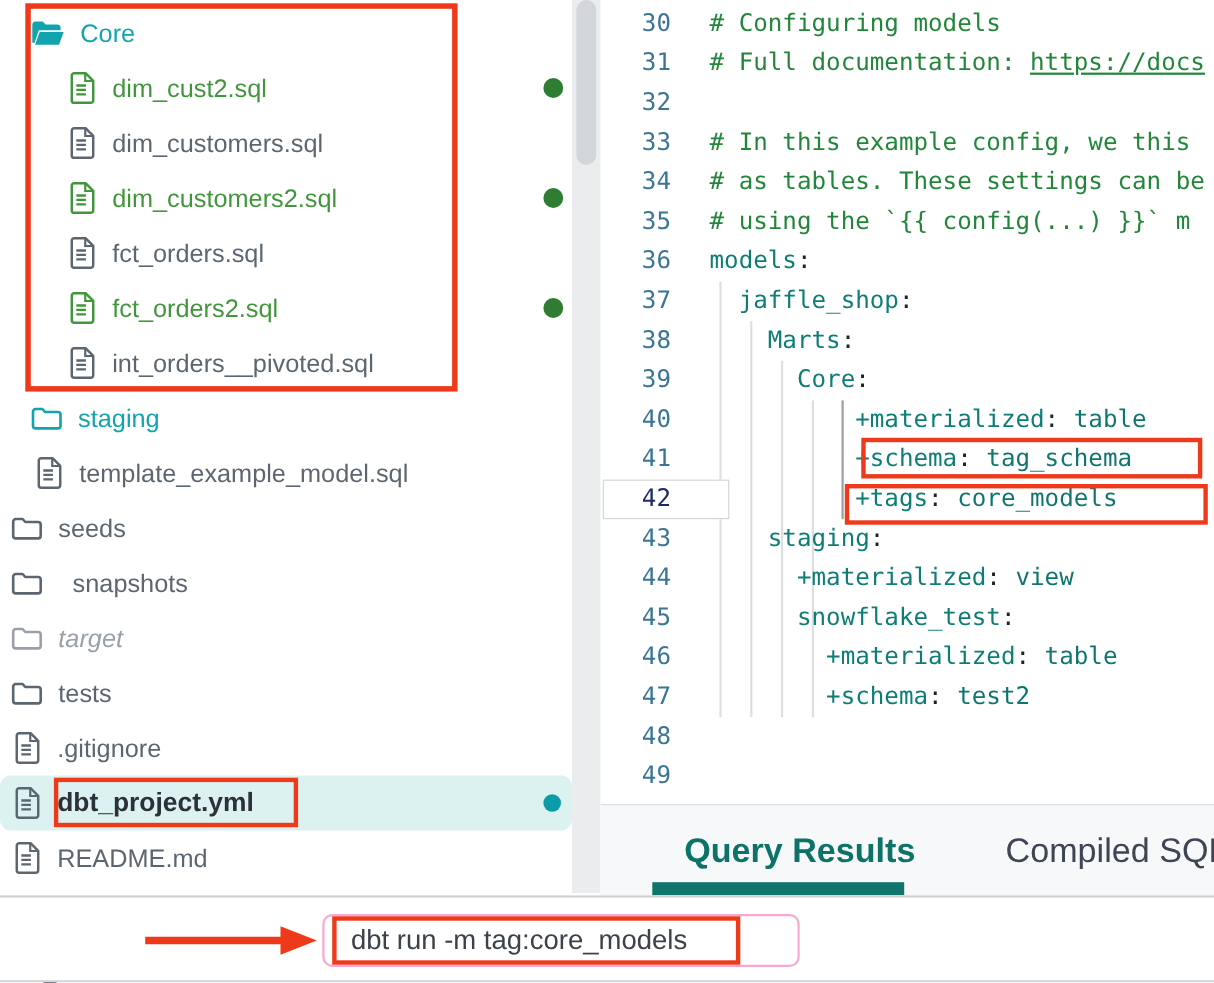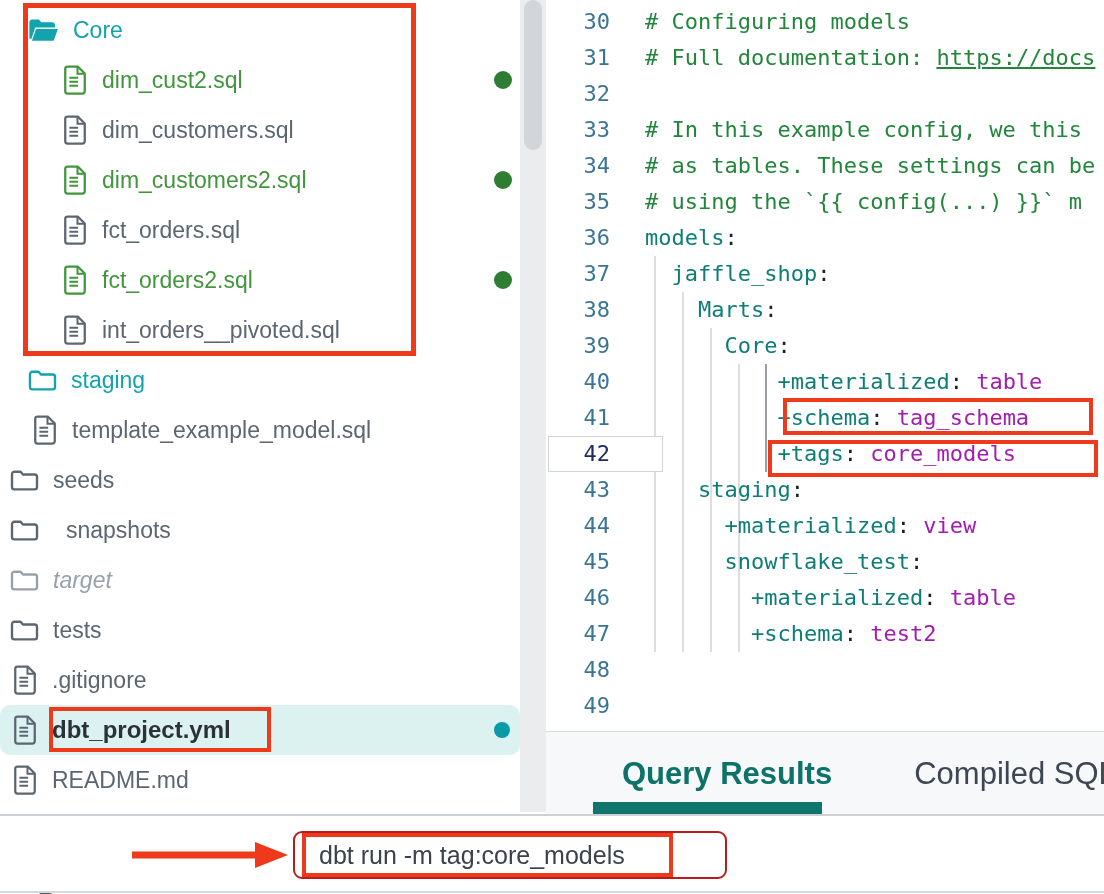--- a/index.html
+++ b/index.html
@@ -35,40 +35,40 @@
       font-family:"DejaVu Sans Mono","Liberation Mono",monospace;font-size:22px;line-height:36px;}
   .ln{width:64px;text-align:right;color:#3b7595;flex:none;position:relative;z-index:2;}
   .code{padding-left:35px;white-space:pre;position:relative;z-index:2;}
   .cl.active .ln{color:#1e2a68;}
   .chip{position:absolute;left:2px;top:0;width:113px;height:34px;background:#fff;
         border:1px solid #d0d4d7;z-index:1;}
   .t-comment{color:#22863a;}
   .t-link{color:#22863a;text-decoration:underline;}
   .t-key{color:#0d7d76;}
   .t-punc{color:#1f2328;}
-  .t-val{color:#a21caf;}
+  .t-val{color:#0f766e;}
   .guide{position:absolute;width:2px;background:#dcdfe2;z-index:0;}
   .guide.dark{background:#9aa0a6;}
 
   
   .results{position:absolute;left:546px;top:731px;width:558px;height:83px;background:#f7f8f9;
            border-top:1px solid #d9dce0;}
   .tabs{display:flex;padding-left:76px;padding-top:24px;gap:82px;}
   .tab{font-size:31px;color:#3e4553;white-space:nowrap;cursor:default;}
   .tab.active{color:#0d7268;font-weight:bold;}
   .tab-underline{position:absolute;left:47px;top:70px;width:229px;height:12px;background:#10756c;}
 
   
   .bottom-bar{position:absolute;left:0;top:814px;width:1104px;height:80px;background:#fff;
               border-top:2px solid #cdd1d5;}
   .bar-line{position:absolute;left:0;bottom:3px;height:2px;width:100%;background:#d5d8db;}
   .runs{position:absolute;left:8px;top:24px;display:flex;align-items:center;gap:8px;
         color:#4d5762;font-weight:bold;font-size:25px;cursor:pointer;margin-top:48px;}
   .cmd-input{position:absolute;left:293px;top:15px;width:434px;height:48px;box-sizing:border-box;
-             border:2px solid #b91c1c;border-radius:9px;padding:0 0 0 24px;
+             border:2px solid #f9a8d4;border-radius:9px;padding:0 0 0 24px;
              font-family:"Liberation Sans",sans-serif;font-size:25px;color:#3c424a;background:#fff;outline:none;}
 
   
   .anno{position:absolute;border:5px solid #ee3a1b;box-sizing:border-box;pointer-events:none;z-index:10;}
   .anno.thin{border-width:4px;}
   .anno-arrow{position:absolute;z-index:10;pointer-events:none;}
 </style>
 </head>
 <body>
 

